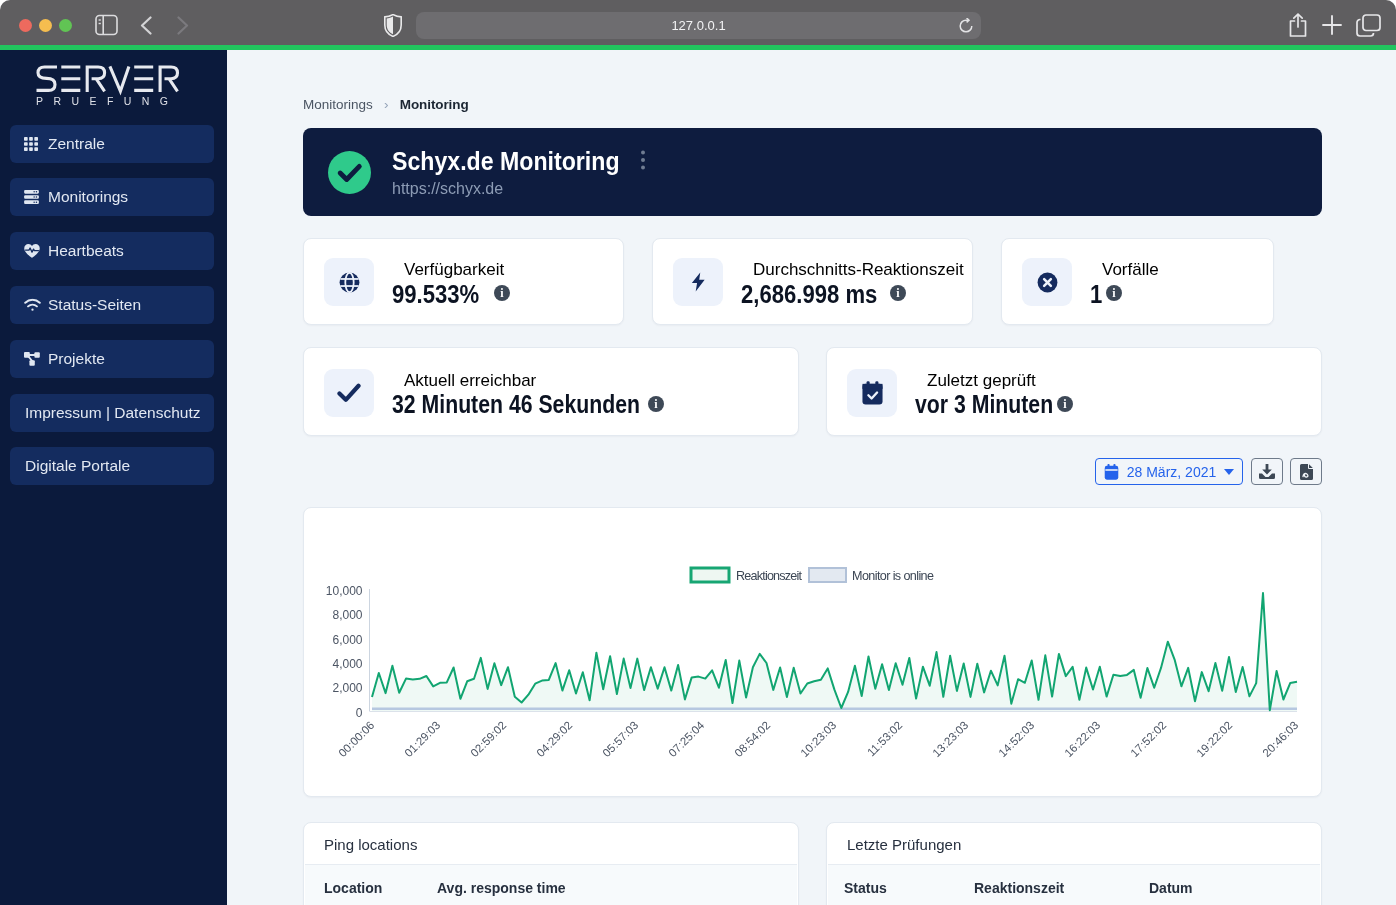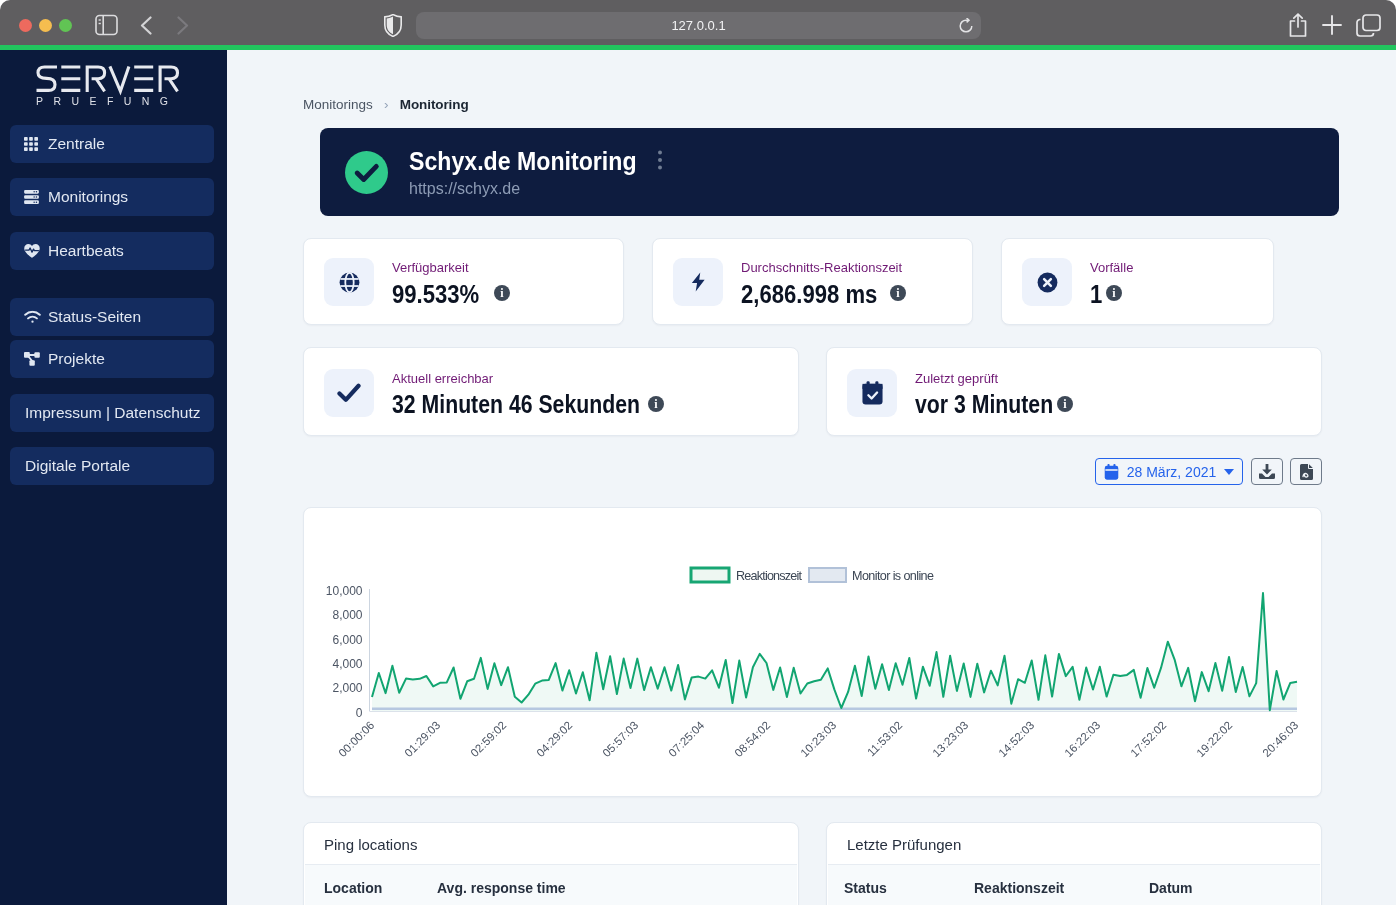--- a/index.html
+++ b/index.html
@@ -13,26 +13,26 @@
 
 #sidebar { position:absolute; left:0; top:50px; width:227px; height:855px; background:#0b1a3c; }
 .sbtn { position:absolute; left:10px; width:204px; height:38px; background:#142c5f; border-radius:6px; color:#e2e8f2; font-size:15.5px; display:flex; align-items:center; }
 .sbtn .lbl { margin-left:38px; }
 .sbtn.noicon .lbl { margin-left:15px; }
 .sbtn svg { position:absolute; left:14px; top:50%; transform:translateY(-50%); }
 
 #main { position:absolute; left:227px; top:50px; width:1169px; height:855px; background:#f1f5f9; }
 #crumbs { position:absolute; left:303px; top:97px; font-size:13.5px; color:#4b5563; }
 #crumbs b { color:#1c2633; font-weight:700; letter-spacing:-0.1px; }
-#hero { position:absolute; left:303px; top:128px; width:1019px; height:88px; background:#0e1c3f; border-radius:8px;margin-left:17px; }
+#hero { position:absolute; left:303px; top:128px; width:1019px; height:88px; background:#0e1c3f; border-radius:8px; }
 #hero h1 { position:absolute; left:89px; top:18px; color:#fff; font-size:26px; font-weight:700; white-space:nowrap; transform:scaleX(0.89); transform-origin:0 50%; }
 #hero .sub { position:absolute; left:89px; top:52px; color:#8d9cb5; font-size:16px; }
 .card { position:absolute; background:#fff; border:1px solid #e3e9f0; border-radius:8px; box-shadow:0 1px 2px rgba(15,23,42,0.04); }
 .icsq { position:absolute; left:20px; top:19px; width:50px; height:48px; background:#edf2fb; border-radius:9px; display:flex; align-items:center; justify-content:center; }
-.slabel { position:absolute; left:88px; top:21px; font-size:13px; color:#701a75; }
+.slabel { position:absolute; left:100px; top:21px; font-size:17px; color:#000000; }
 .sval { position:absolute; left:88px; top:40px; font-size:26px; font-weight:700; color:#0c1322; white-space:nowrap; transform:scaleX(0.85); transform-origin:0 60%; }
 .info { position:absolute; width:16px; height:16px; border-radius:50%; background:#3e4957; color:#fff; font-size:12px; font-weight:700; text-align:center; line-height:16px; font-style:normal; font-family:"Liberation Serif", serif; }
 
 #datebtn { position:absolute; left:1095px; top:458px; width:148px; height:27px; border:1.5px solid #2563eb; border-radius:4px; color:#2563eb; font-size:14px; font-weight:500; display:flex; align-items:center; justify-content:center; gap:8px; background:#f1f5f9; }
 .sqbtn { position:absolute; top:458px; width:32px; height:27px; border:1.5px solid #6e7a8a; border-radius:4px; display:flex; align-items:center; justify-content:center; background:#f1f5f9; }
 
 .tcard-title { position:absolute; left:20px; top:12.5px; font-size:15px; font-weight:400; color:#27303f; }
 .thead { position:absolute; left:1px; right:1px; top:41px; height:46px; background:#f7fafc; border-top:1px solid #e7ecf2; }
 .th { position:absolute; top:15px; font-size:14px; font-weight:700; color:#27303f; }
 </style>
@@ -133,21 +133,21 @@
       </svg>
     <span class="lbl">Monitorings</span>
     </div>
   <div class="sbtn" style="top:182px;">
     <svg width="16" height="14.5" viewBox="0 0 21 19" fill="#dfe6f1">
         <path d="M10.5 18.5 C10.5 18.5 0.3 12 0.3 5.8 C0.3 2.4 2.9 0.2 5.7 0.2 C7.8 0.2 9.6 1.4 10.5 3 C11.4 1.4 13.2 0.2 15.3 0.2 C18.1 0.2 20.7 2.4 20.7 5.8 C20.7 12 10.5 18.5 10.5 18.5 Z"></path>
         <path d="M2 8.3 H6.5 L8 5.6 L10.5 11 L12.5 7 L13.7 8.9 H19" fill="none" stroke="#142c5f" stroke-width="1.7" stroke-linejoin="round" stroke-linecap="round"></path>
       </svg>
     <span class="lbl">Heartbeats</span>
     </div>
-  <div class="sbtn" style="top:248px;">
+  <div class="sbtn" style="top:236px;">
     <svg width="17" height="13" viewBox="0 0 22 17" fill="none" stroke="#dfe6f1" stroke-width="2.6" stroke-linecap="round">
         <path d="M1.5 5.6 C7 0.5 15 0.5 20.5 5.6"></path>
         <path d="M5.2 10.3 C8.5 7.4 13.5 7.4 16.8 10.3"></path>
         <circle cx="11" cy="14.6" r="1.5" fill="#dfe6f1" stroke="none"></circle>
       </svg>
     <span class="lbl">Status-Seiten</span>
     </div>
   <div class="sbtn noicon" style="top:343.5px;">
       <span class="lbl">Impressum | Datenschutz</span>
     </div>

